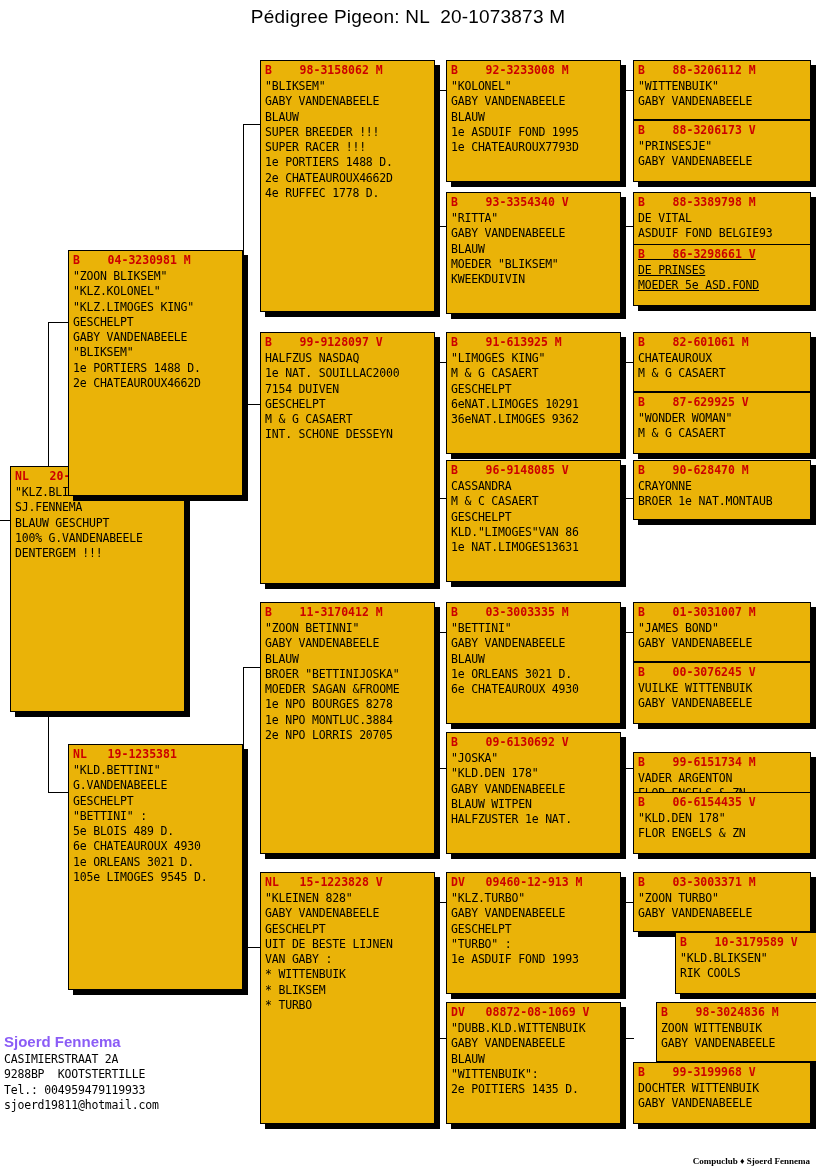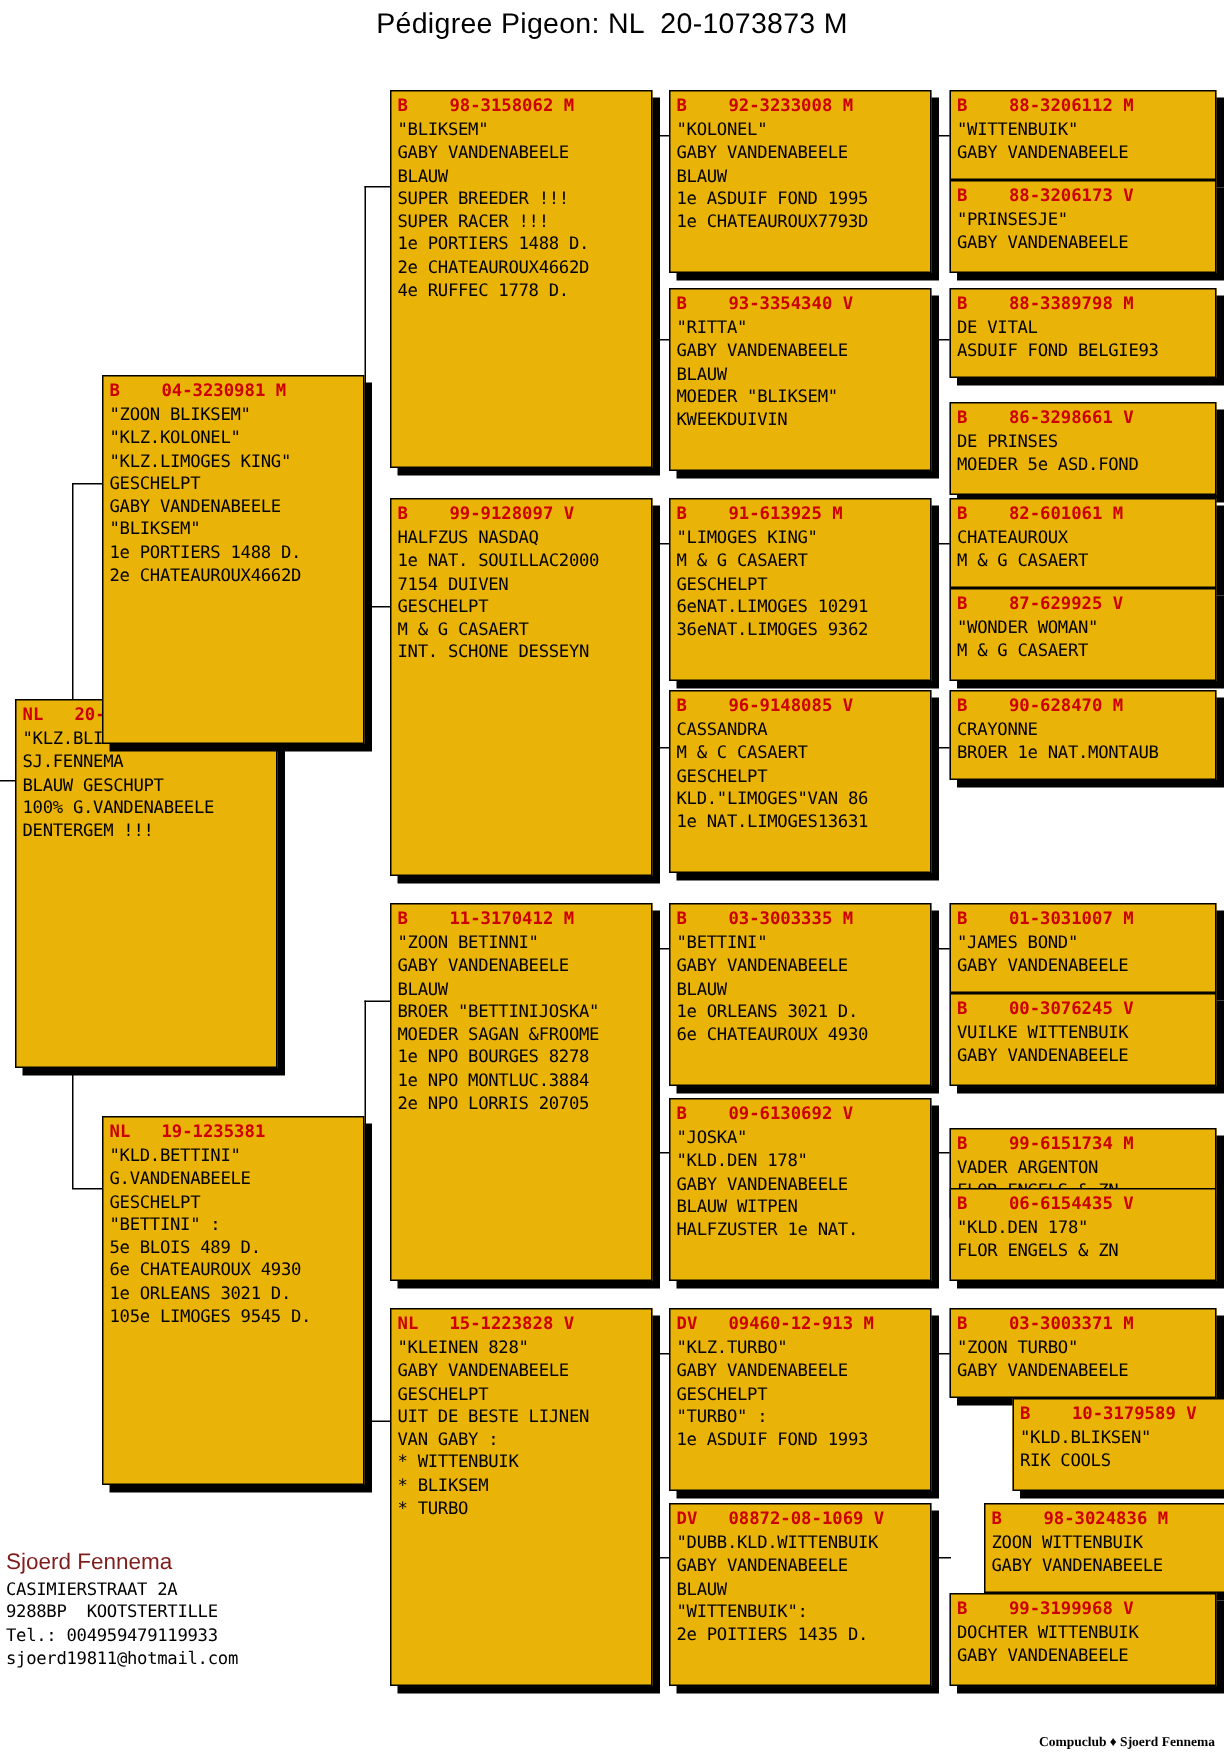--- a/index.html
+++ b/index.html
@@ -77,22 +77,22 @@
   
   .breeder {
     position: absolute;
     left: 4px;
     top: 1032px;
     width: 250px;
   }
   .breeder-name {
     font-family: "Liberation Sans", sans-serif;
     font-size: 15px;
-    font-weight: normal;
-    color: #7f1d1d;
+    font-weight: bold;
+    color: #8b5cf6;
     white-space: pre;
     line-height: 20px;
   }
   .breeder-line {
     font-family: "DejaVu Sans Mono", "Liberation Mono", monospace;
     font-size: 11.5px;
     color: #000000;
     white-space: pre;
     line-height: 15.3px;
     letter-spacing: -0.2px;
@@ -359,21 +359,21 @@
   </div>
 
   <div class="ped-box" style="left:633px; top:192px; width:178px; height:60px;">
     <div class="ped-head">B    88-3389798 M</div>
     <div class="ped-body">
       <div class="ped-line">DE VITAL</div>
       <div class="ped-line">ASDUIF FOND BELGIE93</div>
     </div>
   </div>
 
-  <div class="ped-box" style="left:633px; top:268px; width:178px; height:62px;">
+  <div class="ped-box" style="left:633px; top:244px; width:178px; height:62px;text-decoration:underline;">
     <div class="ped-head">B    86-3298661 V</div>
     <div class="ped-body">
       <div class="ped-line">DE PRINSES</div>
       <div class="ped-line">MOEDER 5e ASD.FOND</div>
     </div>
   </div>
 
   <div class="ped-box" style="left:633px; top:332px; width:178px; height:60px;">
     <div class="ped-head">B    82-601061 M</div>
     <div class="ped-body">

